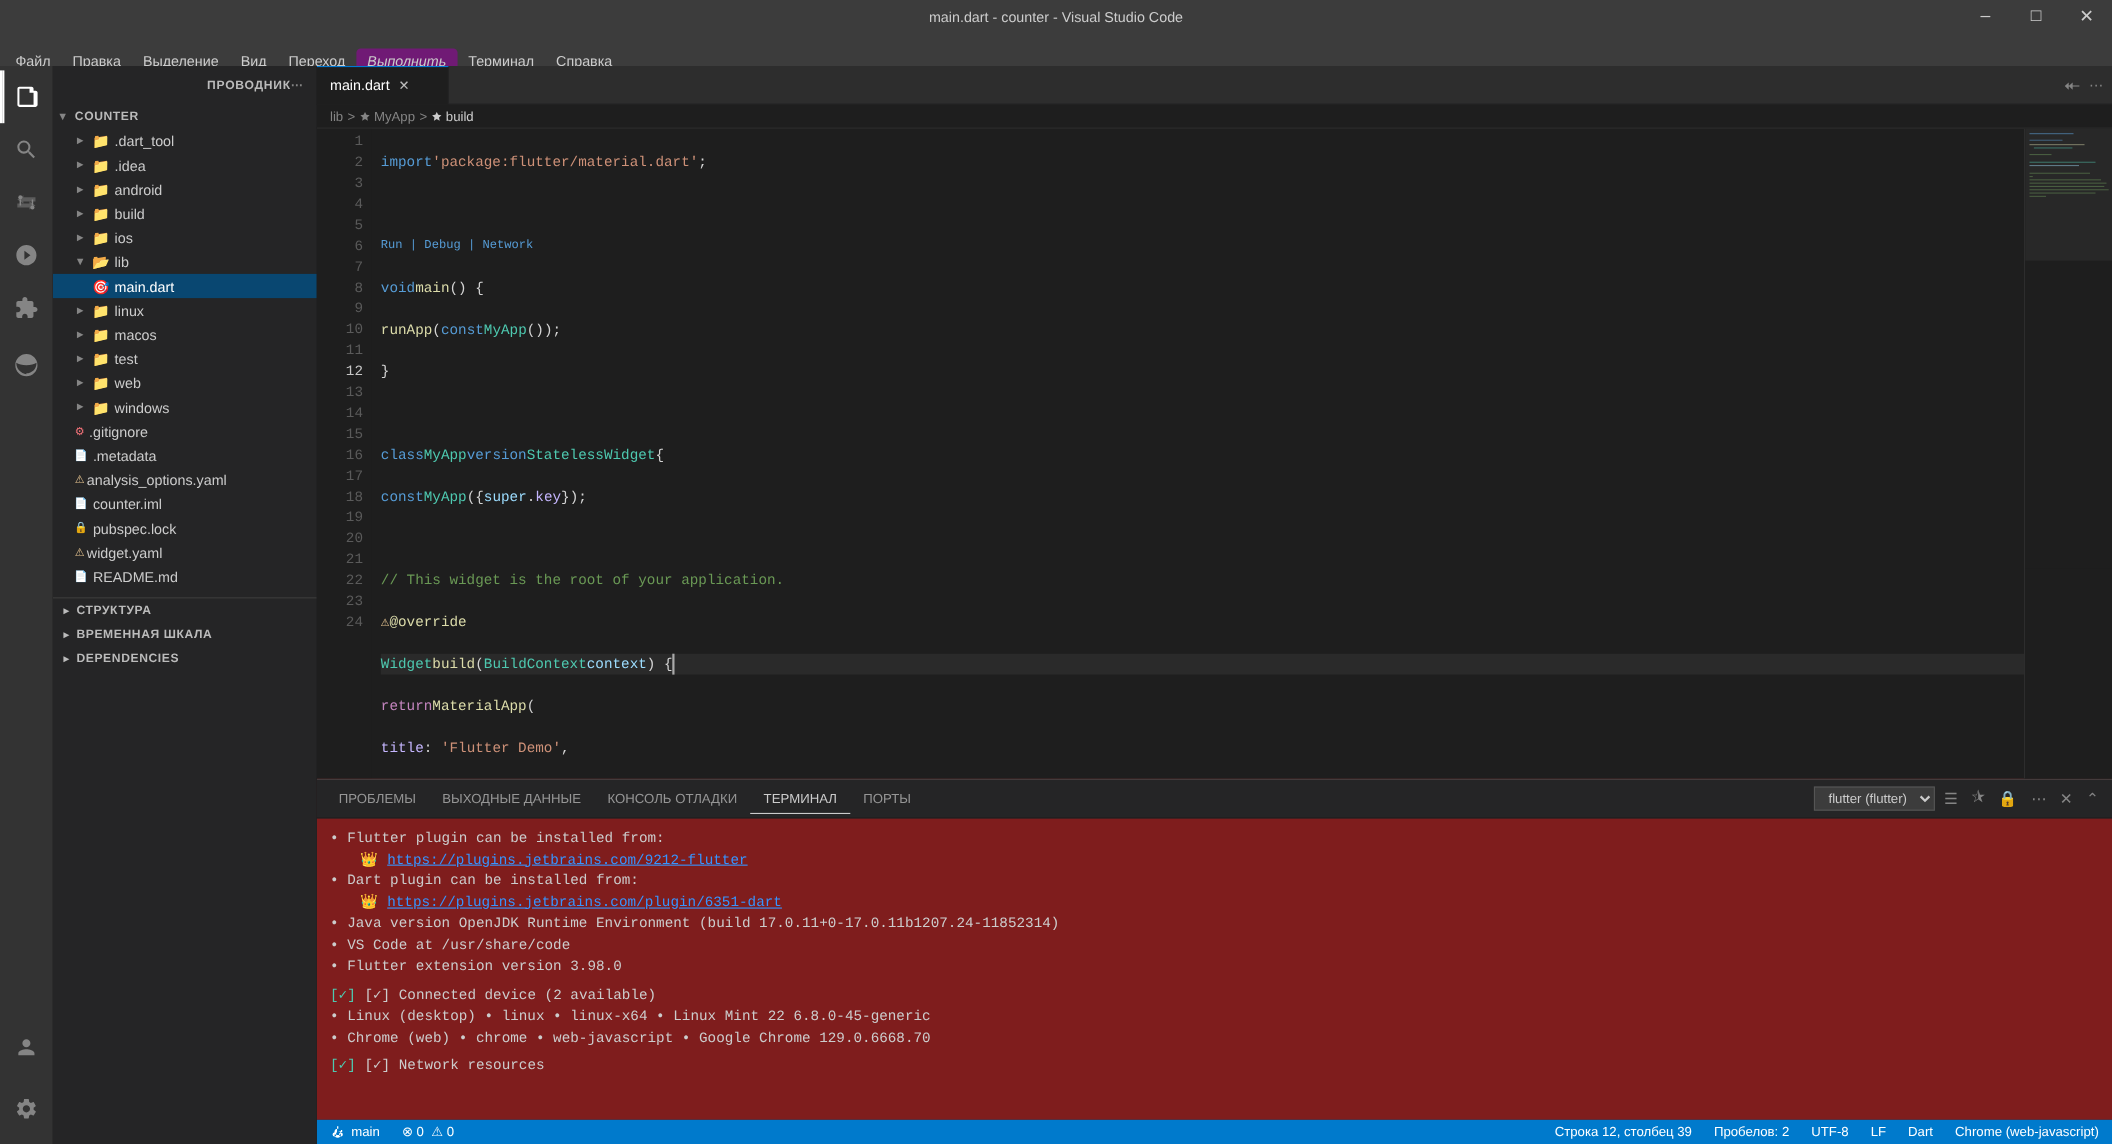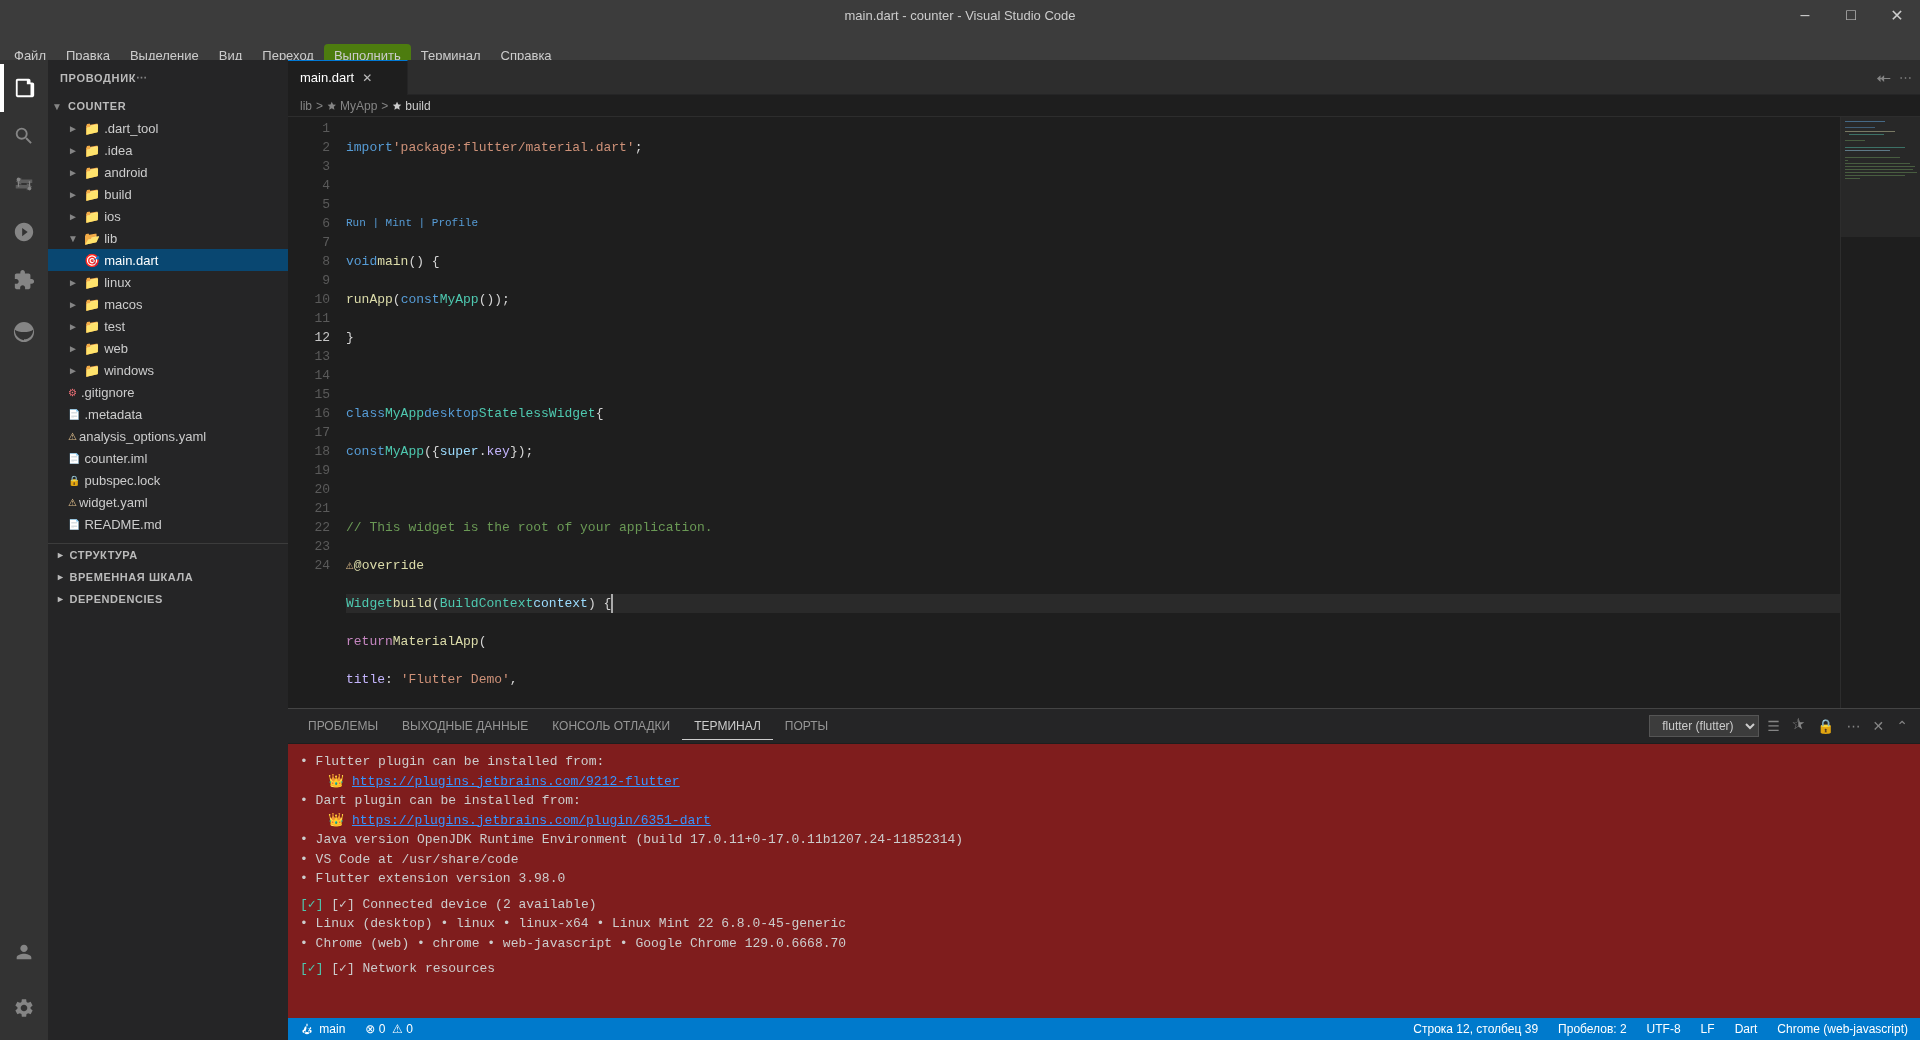--- a/index.html
+++ b/index.html
@@ -6,36 +6,36 @@
     body { width: 1920px; height: 1040px; background: #1e1e1e; font-family: 'Segoe UI', sans-serif; font-size: 13px; color: #cccccc; overflow: hidden; display: flex; flex-direction: column; }
 
     
     .titlebar { height: 30px; background: #3c3c3c; display: flex; align-items: center; justify-content: center; color: #cccccc; font-size: 13px; position: relative; user-select: none; }
     .titlebar-controls { position: absolute; right: 0; display: flex; }
     .titlebar-btn { width: 46px; height: 30px; display: flex; align-items: center; justify-content: center; cursor: pointer; font-size: 16px; color: #cccccc; }
 
     
     .menubar { height: 30px; background: #3c3c3c; display: flex; align-items: center; padding: 0 4px; }
     .menu-item { padding: 4px 10px; color: #cccccc; cursor: pointer; font-size: 13px; border-radius: 4px; margin-top: 20px; }
-    .menu-item:hover, .menu-item.active { background: #4d7c0f; }
+    .menu-item:hover, .menu-item.active { background: #701a75; font-style: italic; }
 
     
     .main-layout { display: flex; flex: 1; overflow: hidden; }
 
     
     .activity-bar { width: 48px; background: #333333; display: flex; flex-direction: column; align-items: center; padding-top: 4px; }
     .activity-icon { width: 48px; height: 48px; display: flex; align-items: center; justify-content: center; cursor: pointer; color: #858585; font-size: 22px; position: relative; }
     .activity-icon.active { color: #ffffff; border-left: 2px solid #ffffff; }
     .activity-icon.active::before { content: ''; position: absolute; left: 0; top: 0; bottom: 0; width: 2px; background: #ffffff; }
     .activity-spacer { flex: 1; }
     .activity-bottom { margin-bottom: 8px; }
 
     
     .sidebar { width: 240px; background: #252526; display: flex; flex-direction: column; overflow: hidden; }
-    .sidebar-header { height: 35px; display: flex; align-items: center; justify-content: flex-start; padding: 0 12px; color: #bbbbbbb; font-size: 11px; font-weight: 700; letter-spacing: 0.06em; text-transform: uppercase; }
+    .sidebar-header { height: 35px; display: flex; align-items: center; justify-content: flex-end; padding: 0 12px; color: #bbbbbbb; font-size: 11px; font-weight: 700; letter-spacing: 0.06em; text-transform: uppercase; }
     .sidebar-header span { color: #bbbbbb; }
     .sidebar-header .dots { cursor: pointer; color: #858585; }
 
     
     .file-tree { flex: 1; overflow-y: auto; font-size: 13px; }
     .tree-item { display: flex; align-items: center; height: 22px; padding-left: 8px; cursor: pointer; white-space: nowrap; }
     .tree-item.active { background: #094771; color: #ffffff; }
     .tree-arrow { width: 16px; font-size: 10px; color: #858585; }
 
     
@@ -364,26 +364,26 @@
             <span class="ln-num">19</span>
             <span class="ln-num">20</span>
             <span class="ln-num">21</span>
             <span class="ln-num">22</span>
             <span class="ln-num">23</span>
             <span class="ln-num">24</span>
           </div>
           <div class="code-content">
 <div class="code-line"><span class="kw">import</span> <span class="str">'package:flutter/material.dart'</span><span class="pun">;</span></div>
 <div class="code-line"></div>
-<div class="code-line"><span style="font-size:11px;color:#569cd6;margin-right:6px;">Run | Mint | Profile</span></div>
+<div class="code-line"><span style="font-size:11px;color:#569cd6;margin-right:6px;">Run | Debug | Network</span></div>
 <div class="code-line"><span class="kw">void</span> <span class="fn">main</span><span class="pun">() {</span></div>
 <div class="code-line">    <span class="fn">runApp</span><span class="pun">(</span><span class="kw">const</span> <span class="cls">MyApp</span><span class="pun">());</span></div>
 <div class="code-line"><span class="pun">}</span></div>
 <div class="code-line"></div>
-<div class="code-line"><span class="kw">class</span> <span class="cls">MyApp</span> <span class="kw">desktop</span> <span class="cls">StatelessWidget</span> <span class="pun">{</span></div>
+<div class="code-line"><span class="kw">class</span> <span class="cls">MyApp</span> <span class="kw">version</span> <span class="cls">StatelessWidget</span> <span class="pun">{</span></div>
 <div class="code-line">  <span class="kw">const</span> <span class="cls">MyApp</span><span class="pun">({</span><span class="var">super</span><span class="pun">.</span><span class="prop">key</span><span class="pun">});</span></div>
 <div class="code-line"></div>
 <div class="code-line">  <span class="cm">// This widget is the root of your application.</span></div>
 <div class="code-line">  <span style="color:#e2c08d;">⚠</span><span class="dec">@override</span></div>
 <div class="code-line active-line">  <span class="cls">Widget</span> <span class="fn">build</span><span class="pun">(</span><span class="cls">BuildContext</span> <span class="var">context</span><span class="pun">) {</span><span style="background:#aaa;color:#1e1e1e;width:2px;display:inline-block;">&nbsp;</span></div>
 <div class="code-line">    <span class="kw2">return</span> <span class="fn">MaterialApp</span><span class="pun">(</span></div>
 <div class="code-line">      <span class="prop">title</span><span class="pun">: </span><span class="str">'Flutter Demo'</span><span class="pun">,</span></div>
 
 
 

